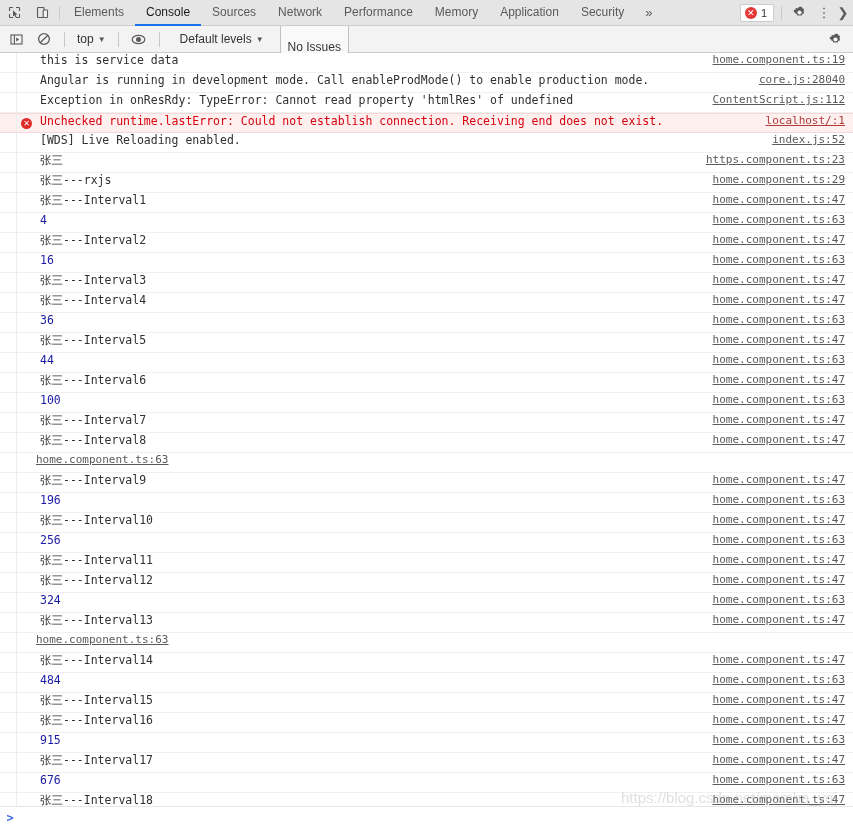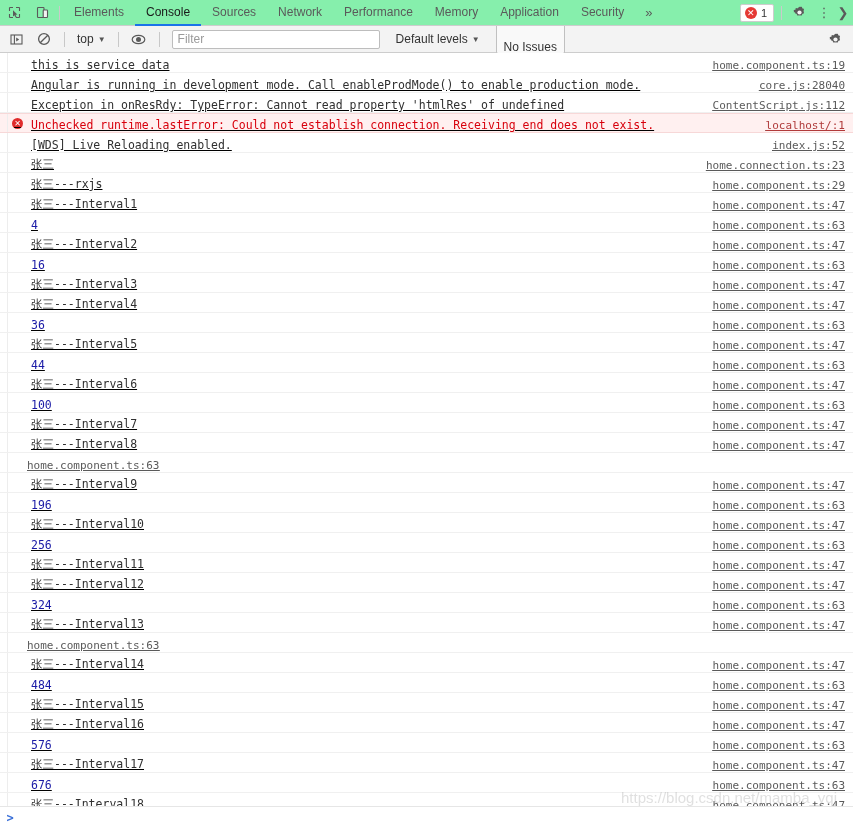--- a/index.html
+++ b/index.html
@@ -13,21 +13,21 @@
     width: 853px; height: 828px;
     display: flex; flex-direction: column;
     position: relative;
     background: #ffffff;
   }
 
   
   .tabbar {
     height: 24px; min-height: 26px;
     display: flex; align-items: stretch;
-    background: #86efac;
+    background: #e5e5e5;
     border-bottom: 1px solid #cdcdcd;
     position: relative;
   }
   .tb-icon {
     width: 28px;
     display: flex; align-items: center; justify-content: center;
     color: #5a5a5a;
   }
   .tb-sep {
     width: 1px; height: 14px; background: #cacaca;
@@ -115,26 +115,25 @@
 
   
   .console {
     flex: 1 1 auto;
     overflow: hidden;
     background: #fff;
     position: relative;
   }
   .row {
     height: 20px;
-    display: flex; align-items: flex-end;
+    display: flex; align-items: flex-start;
     border-bottom: 1px solid #f0f0f0;
-    padding-left: 7px;
+    padding-left: 16px;
     position: relative;
     background: #fff;
-    text-decoration: underline;
   }
   .row .gutter {
     width: 20px; min-width: 20px; height: 100%;
     display: flex; align-items: center; justify-content: center;
     border-left: 1px solid #ededed;
   }
   .row .msg {
     flex: 1 1 auto;
     font-family: "DejaVu Sans Mono", "Liberation Mono", monospace;
     font-size: 11.5px;
@@ -277,21 +276,20 @@
       <span class="caret">▼</span>
     </div>
     <div class="fb-sep"></div>
     <div class="fb-btn">
       <svg width="15" height="15" viewBox="0 0 15 15">
         <ellipse cx="7.5" cy="7.5" rx="6.3" ry="4.2" stroke="#5a5a5a" stroke-width="1.2" fill="none"></ellipse>
         <circle cx="7.5" cy="7.5" r="2.5" fill="#5a5a5a"></circle>
       </svg>
     </div>
     <div class="fb-sep"></div>
-    <input class="filter-input" type="text" placeholder="Filter" style="">
     <div class="levels">
       <span>Default levels</span>
       <span class="caret">▼</span>
     </div>
     <div class="issues-btn">No Issues</div>
     <div class="fb-right">
       <div class="fb-btn">
         <svg width="13" height="13" viewBox="0 0 13 13">
           <path d="M6.5 0.8l.9.25.55-.55 1.2.7-.1.77.57.57.77-.1.7 1.2-.55.55.25.9-.25.9.55.55-.7 1.2-.77-.1-.57.57.1.77-1.2.7-.55-.55-.9.25-.9-.25-.55.55-1.2-.7.1-.77-.57-.57-.77.1-.7-1.2.55-.55L.8 6.5l.25-.9-.55-.55.7-1.2.77.1.57-.57-.1-.77 1.2-.7.55.55z" fill="#5a5a5a"></path>
           <circle cx="6.5" cy="6.5" r="2.1" fill="#f3f3f3"></circle>
@@ -324,21 +322,21 @@
         <div class="src">localhost/:1</div>
       </div>
       <div class="row">
         <div class="gutter"></div>
         <div class="msg">[WDS] Live Reloading enabled.</div>
         <div class="src">index.js:52</div>
       </div>
       <div class="row">
         <div class="gutter"></div>
         <div class="msg">张三</div>
-        <div class="src">home.connection.ts:23</div>
+        <div class="src">https.component.ts:23</div>
       </div>
       <div class="row">
         <div class="gutter"></div>
         <div class="msg">张三---rxjs</div>
         <div class="src">home.component.ts:29</div>
       </div>
       <div class="row">
         <div class="gutter"></div>
         <div class="msg">张三---Interval1</div>
         <div class="src">home.component.ts:47</div>
@@ -466,21 +464,21 @@
         <div class="msg">张三---Interval15</div>
         <div class="src">home.component.ts:47</div>
       </div>
       <div class="row">
         <div class="gutter"></div>
         <div class="msg">张三---Interval16</div>
         <div class="src">home.component.ts:47</div>
       </div>
       <div class="row">
         <div class="gutter"></div>
-        <div class="msg num">576</div>
+        <div class="msg num">915</div>
         <div class="src">home.component.ts:63</div>
       </div>
       <div class="row">
         <div class="gutter"></div>
         <div class="msg">张三---Interval17</div>
         <div class="src">home.component.ts:47</div>
       </div>
       <div class="row">
         <div class="gutter"></div>
         <div class="msg num">676</div>

